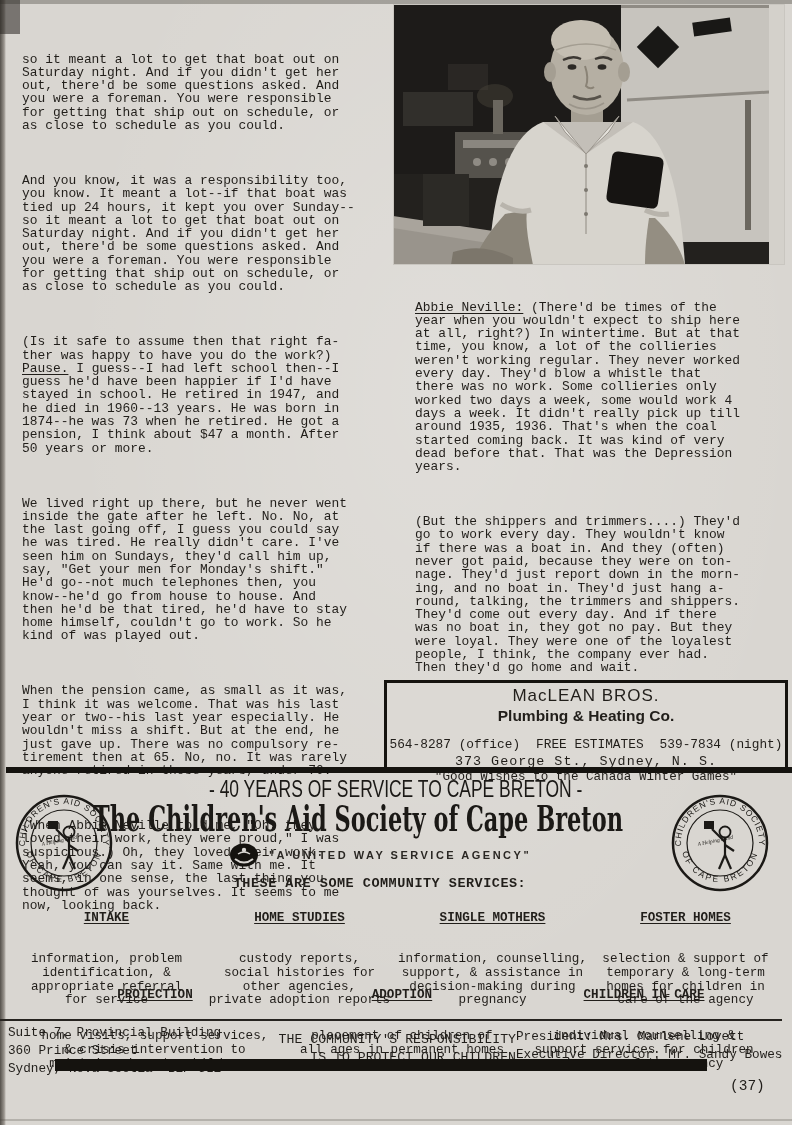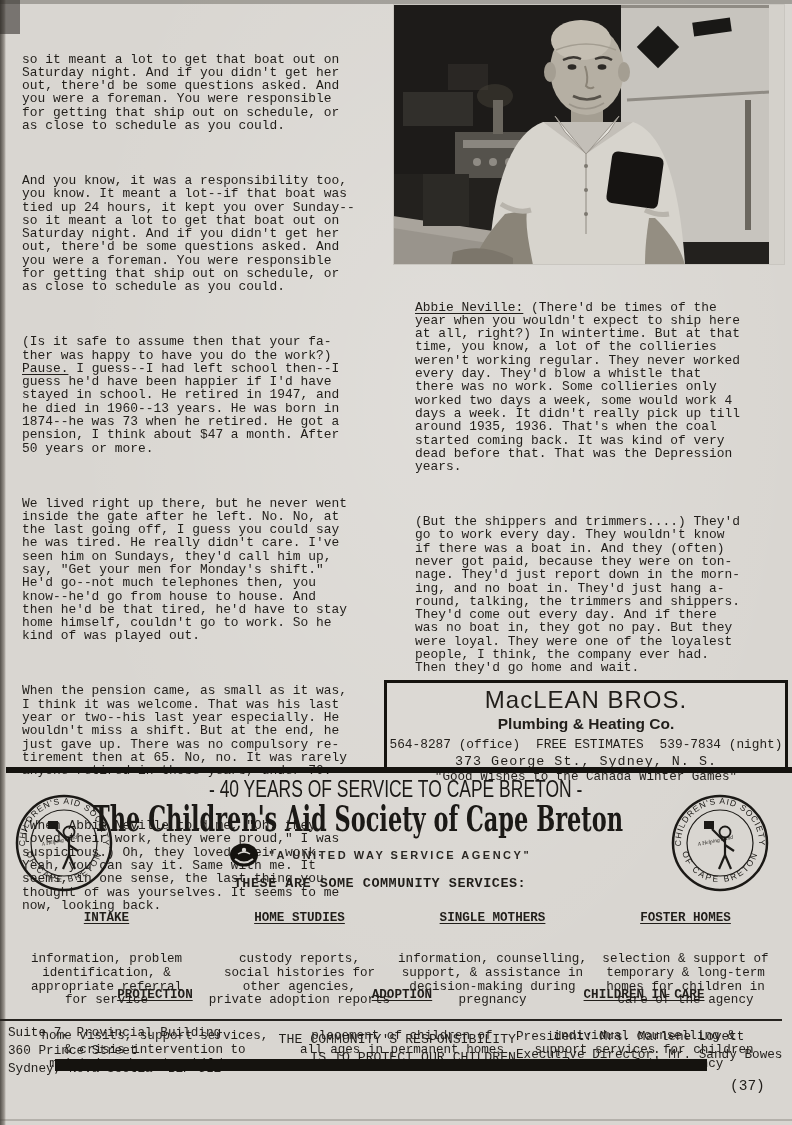--- a/index.html
+++ b/index.html
@@ -21,23 +21,23 @@
   .col{position:absolute;font-size:12.9px;line-height:13.3px;white-space:pre;}
   .col-left{left:22px;top:26px;width:366px;}
   .col-right{left:390px;top:274px;width:400px;margin-left:25px;}
   .para{margin:0 0 15px 0;}
   .u{text-decoration:underline;text-underline-offset:2px;}
 
   .photo{position:absolute;left:393px;top:4px;width:392px;height:261px;}
 
   .maclean{position:absolute;left:384px;top:680px;width:398px;height:84px;
     border:3px solid #15130f;background:#dcd9d4;text-align:center;}
-  .maclean-title{font-family:"Liberation Sans",sans-serif;font-size:24px;letter-spacing:1px;margin-top:3px;}
+  .maclean-title{font-family:"Liberation Sans",sans-serif;font-size:17px;letter-spacing:1px;margin-top:3px;}
   .maclean-sub{font-family:"Liberation Sans",sans-serif;font-size:15.5px;font-weight:bold;margin-top:1px;}
-  .maclean-phones{display:flex;justify-content:center;gap:16px;font-size:12.8px;margin-top:4px;}
+  .maclean-phones{display:flex;justify-content:center;gap:16px;font-size:12.8px;margin-top:12px;}
   .maclean-addr{font-size:13.4px;letter-spacing:1px;margin-top:2px;}
   .maclean-tag{font-size:12.6px;margin-top:1px;}
 
   .rule-thick{position:absolute;left:6px;top:767px;width:786px;height:6px;background:#15130f;}
   .cas-banner{position:absolute;left:0;top:776px;width:792px;text-align:center;
     font-family:"Liberation Sans",sans-serif;font-size:23px;color:#1b1916;white-space:nowrap;}
   .cas-banner-inner{display:inline-block;transform:scaleX(.76);transform-origin:center;}
   .cas-title{position:absolute;left:88px;top:796px;width:540px;height:46px;}
   .cas-logo{position:absolute;width:100px;height:100px;}
   .logo-left{left:14px;top:793px;}
@@ -91,21 +91,21 @@
 as close to schedule as you could.</p>
     <p class="para">And you know, it was a responsibility too,
 you know. It meant a lot--if that boat was
 tied up 24 hours, it kept you over Sunday--
 so it meant a lot to get that boat out on
 Saturday night. And if you didn't get her
 out, there'd be some questions asked. And
 you were a foreman. You were responsible
 for getting that ship out on schedule, or
 as close to schedule as you could.</p>
-    <p class="para"><span>(Is it safe to assume then that your fa-
+    <p class="para"><span>(Is it safe to assume then that right fa-
 ther was happy to have you do the work?)
 </span><span class="u">Pause.</span><span> I guess--I had left school then--I
 guess he'd have been happier if I'd have
 stayed in school. He retired in 1947, and
 he died in 1960--13 years. He was born in
 1874--he was 73 when he retired. He got a
 pension, I think about $47 a month. After
 50 years or more.</span></p>
     <p class="para">We lived right up there, but he never went
 inside the gate after he left. No. No, at

